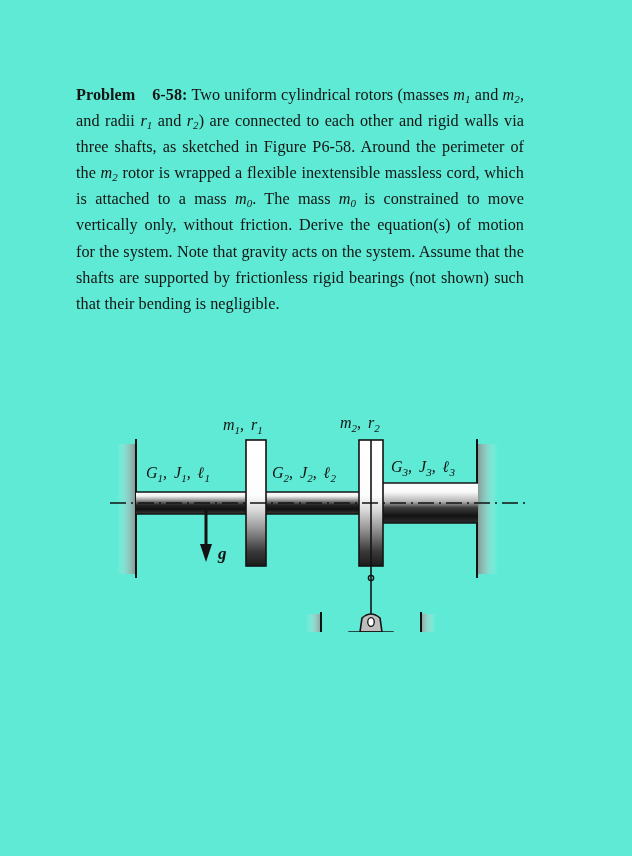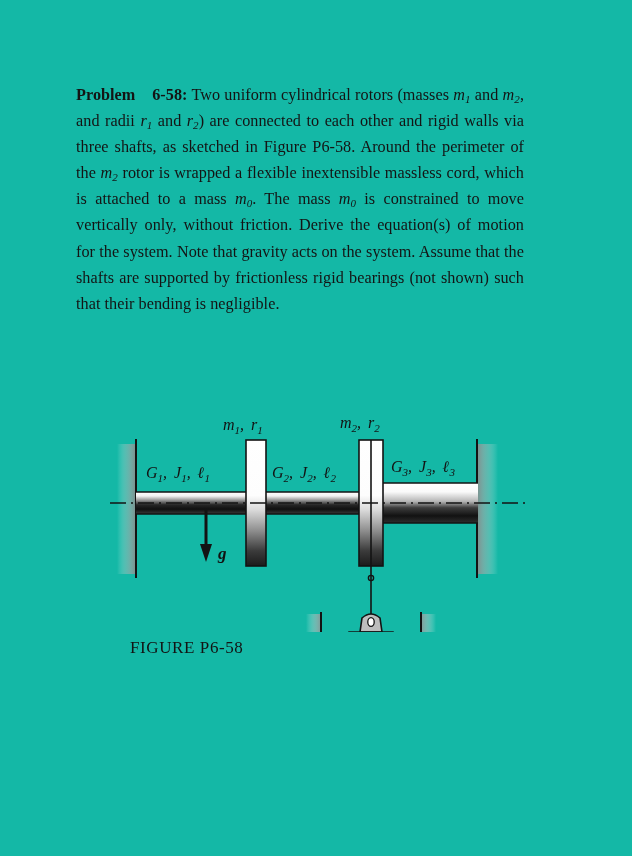--- a/index.html
+++ b/index.html
@@ -13,21 +13,21 @@
     position: relative;
     overflow: hidden;
     font-family: "Liberation Serif", "DejaVu Serif", serif;
     color: #111111;
     -webkit-font-smoothing: antialiased;
   }
 
   .page {
     position: absolute;
     inset: 0;
-    background: #14b8a6;
+    background: #5eead4;
     padding-left: 40px;
   }
 
   
   .problem-block {
     position: absolute;
     left: 76px;
     top: 82px;
     width: 448px;
   }
@@ -268,15 +268,14 @@
         <circle cx="222" cy="299" r="6.5" fill="#1a1a1a" stroke="#000000" stroke-width="1"></circle>
         <circle cx="300" cy="299" r="6.5" fill="#1a1a1a" stroke="#000000" stroke-width="1"></circle>
 
         <text class="lbl lbl-main" x="246" y="290">
           <tspan>m</tspan><tspan class="lbl-sub" dy="4">0</tspan>
         </text>
       </g>
     </svg>
   </div>
 
-  <div class="figure-caption">FIGURE P6-58</div>
 
 </div>
 
 </body></html>

